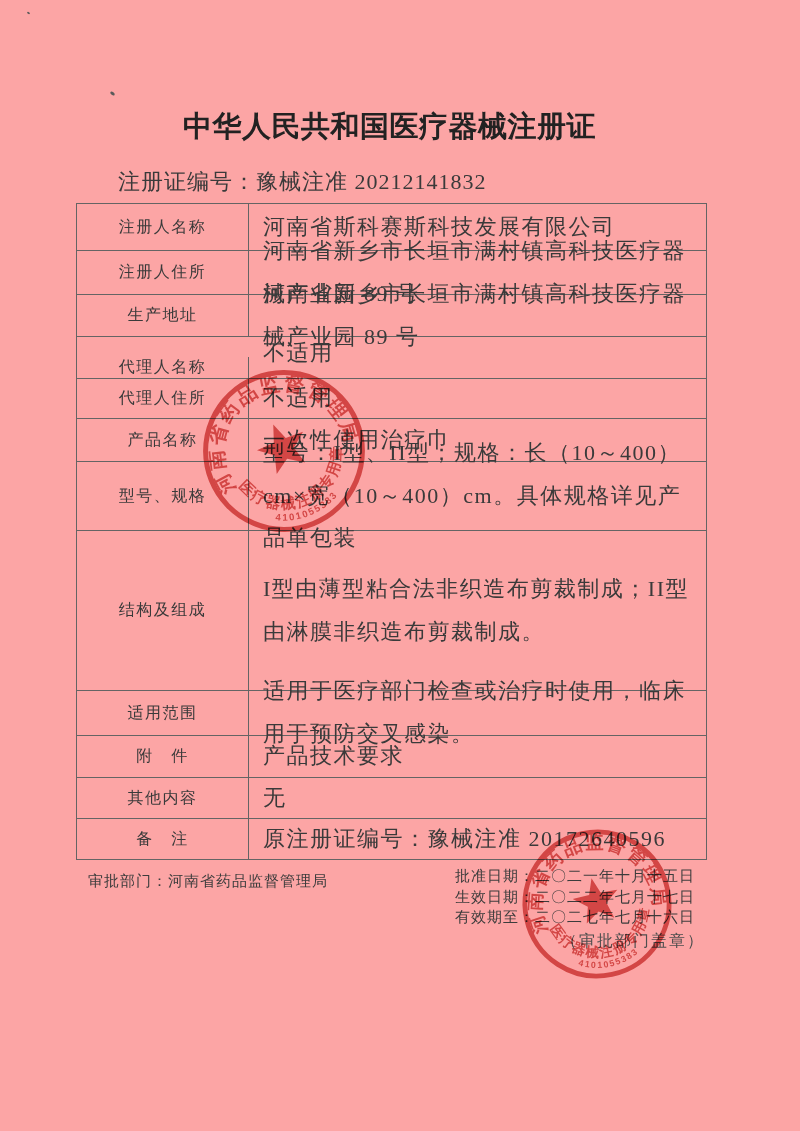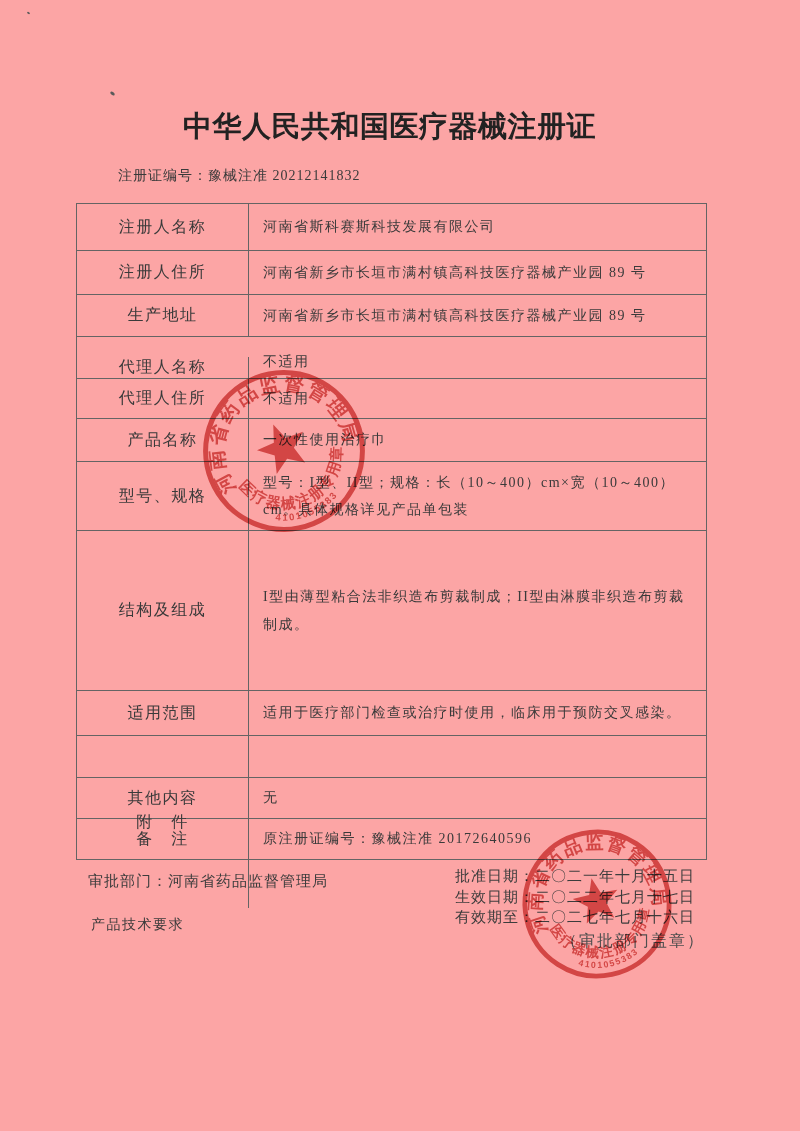--- a/index.html
+++ b/index.html
@@ -5,45 +5,45 @@
   html,body{margin:0;padding:0;background:#ffffff;}
   .page{
     position:relative;width:800px;height:1131px;background:#fca5a5;overflow:hidden;
     font-family:"Liberation Serif","DejaVu Serif",serif;color:#3c3c3c;padding-left:28px;
   }
   .title{
     position:absolute;left:183px;top:107px;margin:0;
     font-family:"Liberation Sans","DejaVu Sans",sans-serif;
     font-size:29px;font-weight:700;letter-spacing:0.5px;color:#222;white-space:nowrap;
   }
-  .certno{position:absolute;left:118px;top:167px;font-size:14px;letter-spacing:1px;color:#3a3a3a;white-space:nowrap;}
+  .certno{position:absolute;left:118px;top:167px;font-size:22px;letter-spacing:1px;color:#3a3a3a;white-space:nowrap;}
   .table{position:absolute;left:76px;top:203px;width:631px;border:1px solid #646464;box-sizing:border-box;}
   .row{display:flex;border-bottom:1px solid #646464;box-sizing:border-box;}
   .row:last-child{border-bottom:none;}
   .cell{box-sizing:border-box;}
   .cell.label{
     width:172px;flex:0 0 172px;border-right:1px solid #646464;
     display:flex;align-items:center;justify-content:center;text-align:center;
     font-size:16px;letter-spacing:1.5px;padding:0 6px;color:#3a3a3a;
   }
   .cell.value{
     flex:1;display:flex;align-items:center;
-    font-size:14px;letter-spacing:1.5px;line-height:1.95;
+    font-size:22px;letter-spacing:1.5px;line-height:1.95;
     padding:3px 10px 3px 14px;color:#3a3a3a;font-family:Liberation Serif, serif;
   }
   .row:nth-child(1){height:47px;}
   .row:nth-child(2){height:44px;}
   .row:nth-child(3){height:42px;}
   .row:nth-child(4){height:42px;align-items:flex-end;}
   .row:nth-child(5){height:40px;}
   .row:nth-child(6){height:43px;}
   .row:nth-child(7){height:69px;}
   .row:nth-child(8){height:160px;}
   .row:nth-child(9){height:45px;}
-  .row:nth-child(10){height:42px;flex-direction:column;}
+  .row:nth-child(10){height:42px;}
   .row:nth-child(11){height:41px;}
   .row:nth-child(12){height:40px;}
   .dept{position:absolute;left:88px;top:872px;font-size:15px;letter-spacing:1px;white-space:nowrap;}
   .dates{position:absolute;left:455px;top:866px;font-size:15px;letter-spacing:1px;line-height:20.5px;}
   .dates div{white-space:nowrap;}
   .sealnote{position:absolute;left:549px;top:931px;font-size:16px;letter-spacing:2px;color:#4f4f4f;white-space:nowrap;margin-left:12px;}
   .stamp{position:absolute;mix-blend-mode:multiply;opacity:0.8;pointer-events:none;}
   .stamp-a{left:197px;top:364px;width:174px;height:174px;transform:rotate(-22deg);}
   .stamp-b{left:517px;top:824px;width:160px;height:160px;transform:rotate(-12deg);}
   .stamp text{font-family:"Liberation Sans","DejaVu Sans",sans-serif;font-weight:700;}

